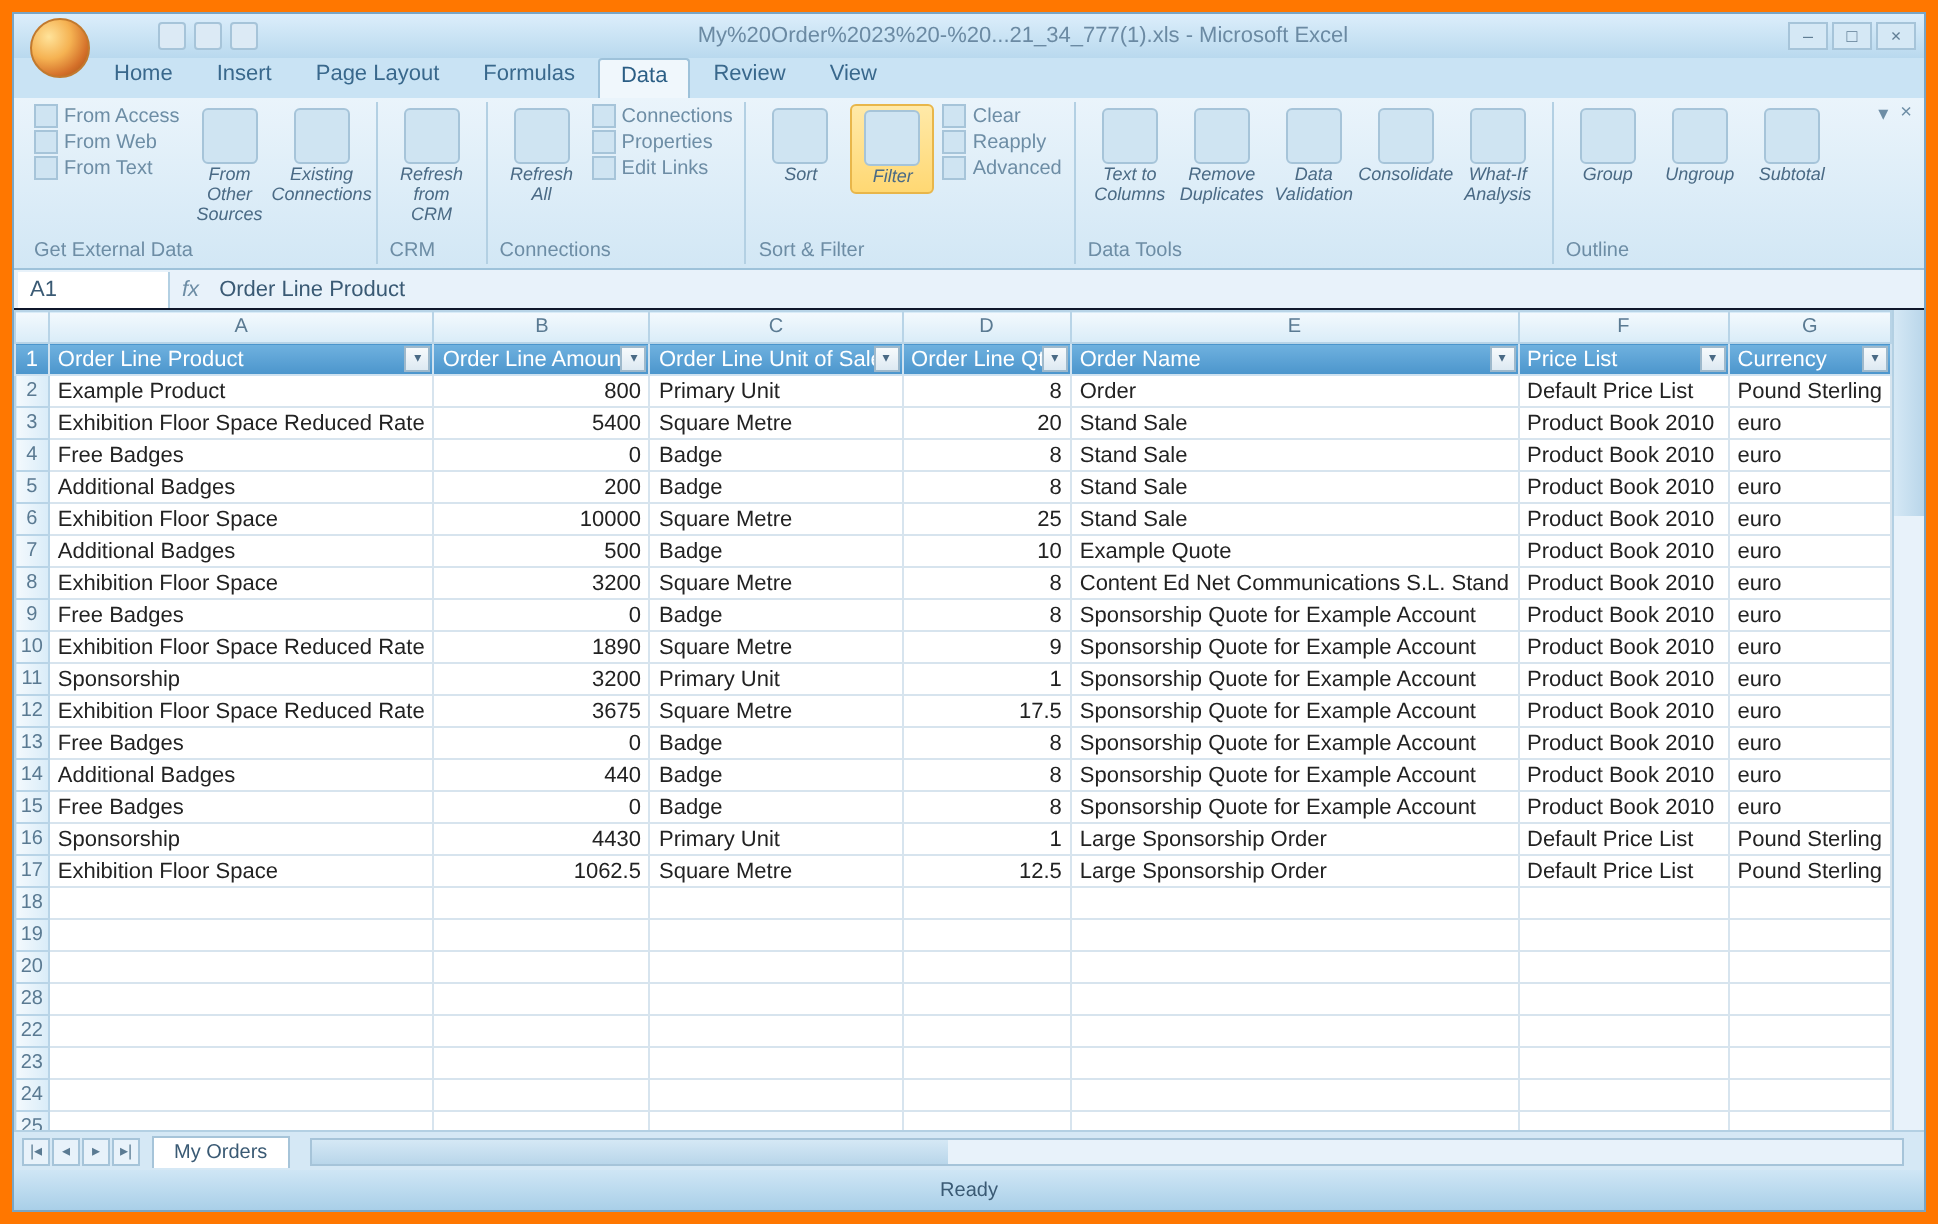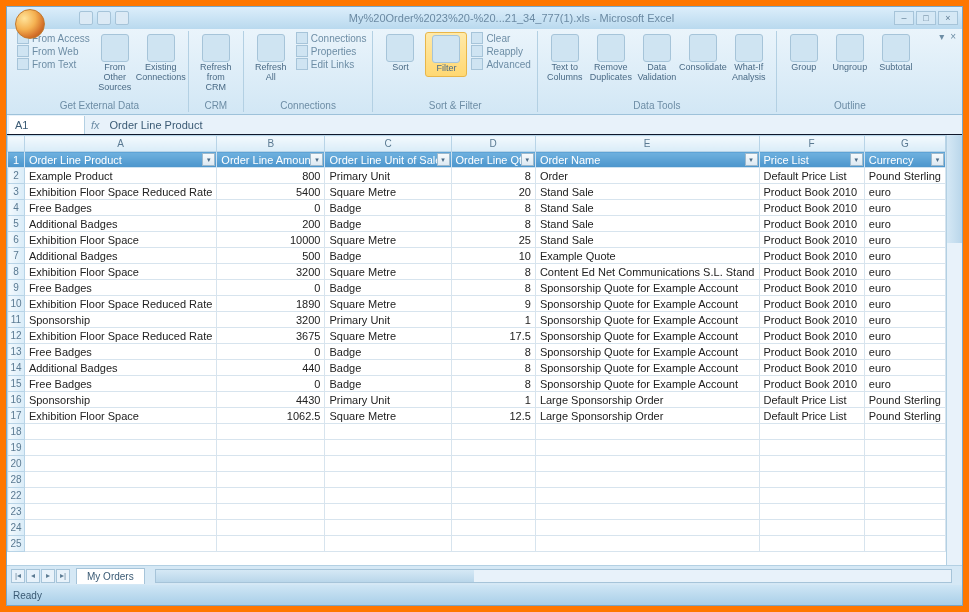--- a/index.html
+++ b/index.html
@@ -11,23 +11,23 @@
 .qat { display:flex; gap:4px; margin-left:36px; }
 .qat span { width:14px; height:14px; background:#dceaf5; border:1px solid #a6c4d9; border-radius:2px; }
 .title-text { flex:1; text-align:center; color:#6b8aa3; font-size:11px; }
 .win-ctrl { display:flex; gap:2px; }
 .win-ctrl span { width:20px; height:14px; background:#d5e8f5; border:1px solid #a6c4d9; font-size:9px; text-align:center; line-height:12px; color:#617e95; }
 .tabs { height: 20px; display:flex; padding-left:40px; gap:2px; background:#c9e3f4; font-size:11px; }
 .tab { padding:2px 10px; color:#39688c; cursor:pointer; }
 .tab.active { background:#f0f7fc; border:1px solid #9ec2da; border-bottom:none; border-radius:2px 2px 0 0; color:#2b5e85; }
 .ribbon { height:86px; background:linear-gradient(#eaf4fb,#d2e7f5); border-bottom:1px solid #9ec2da; display:flex; padding:2px 4px; position:relative; }
 .group { border-right:1px solid #b3d0e3; padding:1px 6px 0 6px; display:flex; flex-direction:column; justify-content:space-between; }
-.group-label { font-size:10px; color:#6d8da5; text-align:center; padding:1px 0; }
+.group-label { font-size:10px; color:#6d8da5; padding:1px 0; }
 .group-body { display:flex; gap:4px; align-items:flex-start; flex:1; }
-.big-btn { width:42px; display:flex; flex-direction:column; align-items:center; gap:1px; padding:2px 1px; font-size:9px; color:#4a6a85; text-align:center; line-height:1.1; }
+.big-btn { width:42px; display:flex; flex-direction:column; align-items:center; gap:1px; padding:2px 1px; font-size:9px; color:#4a6a85; text-align:center; line-height:1.1;font-style:italic; }
 .big-btn .ic { width:28px; height:28px; background:#cfe4f2; border:1px solid #a6c4d9; border-radius:3px; }
 .big-btn.hl { background:linear-gradient(#ffe9a8,#ffd873); border:1px solid #e8b64a; border-radius:3px;justify-content:center; }
 .small-list { display:flex; flex-direction:column; gap:1px; font-size:10px; color:#6d8da5; }
 .small-list div { display:flex; align-items:center; gap:3px; white-space:nowrap; }
 .small-list .mic { width:12px; height:12px; background:#cfe4f2; border:1px solid #a6c4d9; }
 .ribbon-help { position:absolute; right:6px; top:2px; font-size:10px; color:#6d8da5; display:flex; gap:6px; }
 .formula-bar { height:20px; background:#e8f2fa; border-bottom:1px solid #0f172a; display:flex; align-items:center; font-size:11px; }
 .namebox { width:76px; border-right:1px solid #b3d0e3; padding:0 6px; color:#3a5a74; background:#fff; height:18px; line-height:18px; margin:1px 0 1px 2px; }
 .fx { padding:0 6px; color:#6d8da5; font-style:italic; }
 .fval { padding:0 4px; color:#3a5a74; }
@@ -39,21 +39,21 @@
 .tbl-hdr td { background:linear-gradient(#6fb1df,#4b95cc); color:#fff; font-size:11px; border:1px solid #cfe2f0; padding:1px 4px; position:relative; white-space:nowrap; height:16px; }
 .filter-btn { position:absolute; right:1px; top:1px; width:13px; height:13px; background:linear-gradient(#f7fafc,#dde9f2); border:1px solid #9eb9cc; font-size:7px; color:#4a6a85; text-align:center; line-height:11px; }
 td.cell { border:1px solid #d7e4ee; padding:0 4px; height:16px; white-space:nowrap; overflow:hidden; }
 td.cell.num { text-align:right; }
 .sheet-tabs { height:20px; background:#d5e8f5; border-top:1px solid #b3d0e3; display:flex; align-items:center; font-size:10px; }
 .nav-btns { display:flex; gap:1px; padding:0 4px; }
 .nav-btns span { width:14px; height:14px; background:#e8f2fa; border:1px solid #a6c4d9; text-align:center; line-height:12px; color:#5a7a92; font-size:8px; }
 .sheet-tab { padding:2px 10px; background:#fff; border:1px solid #a6c4d9; border-bottom:none; color:#3a5a74; margin-left:2px; }
 .hscroll { flex:1; margin:0 10px; height:14px; background:#e8f2fa; border:1px solid #a6c4d9; position:relative; }
 .hscroll .thumb { position:absolute; left:0; width:40%; height:100%; background:linear-gradient(#d5e8f5,#b9d6ea); }
-.status { height:20px; background:linear-gradient(#cfe6f5,#a9cfe8); display:flex; align-items:center; font-size:10px; color:#3a5a74; padding:0 6px; justify-content:flex-start; }
+.status { height:20px; background:linear-gradient(#cfe6f5,#a9cfe8); display:flex; align-items:center; font-size:10px; color:#3a5a74; padding:0 6px; justify-content:center; }
 .status .right { display:flex; align-items:center; gap:6px; }
 .view-btns span { width:18px; height:14px; background:#e8f2fa; border:1px solid #8eb1c9; display:inline-block; }
 .zoom-slider { width:90px; height:4px; background:#9ec2da; position:relative; }
 .zoom-slider .th { position:absolute; left:45%; top:-4px; width:6px; height:12px; background:#e8f2fa; border:1px solid #8eb1c9; }
 .vscroll { width:16px; background:#e8f2fa; border-left:1px solid #b3d0e3; position:relative; }
 .vscroll .thumb { position:absolute; top:0; width:100%; height:25%; background:linear-gradient(to right,#d5e8f5,#b9d6ea); }
 </style>
 </head>
 <body>
 
@@ -68,20 +68,29 @@
       <span></span>
     </div>
     <div class="title-text">My%20Order%2023%20-%20...21_34_777(1).xls - Microsoft Excel</div>
     <div class="win-ctrl">
       <span>–</span>
       <span>□</span>
       <span>×</span>
     </div>
   </div>
 
+  <div class="tabs" id="tabs">
+      <div class="tab">Home</div>
+      <div class="tab">Insert</div>
+      <div class="tab">Page Layout</div>
+      <div class="tab">Formulas</div>
+      <div class="tab active">Data</div>
+      <div class="tab">Review</div>
+      <div class="tab">View</div>
+    </div>
 
   <div class="ribbon">
     <div class="ribbon-help">
       <span>▾</span>
       <span>×</span>
     </div>
 
     <div class="group">
       <div class="group-body">
         <div class="small-list" id="ext-list">

